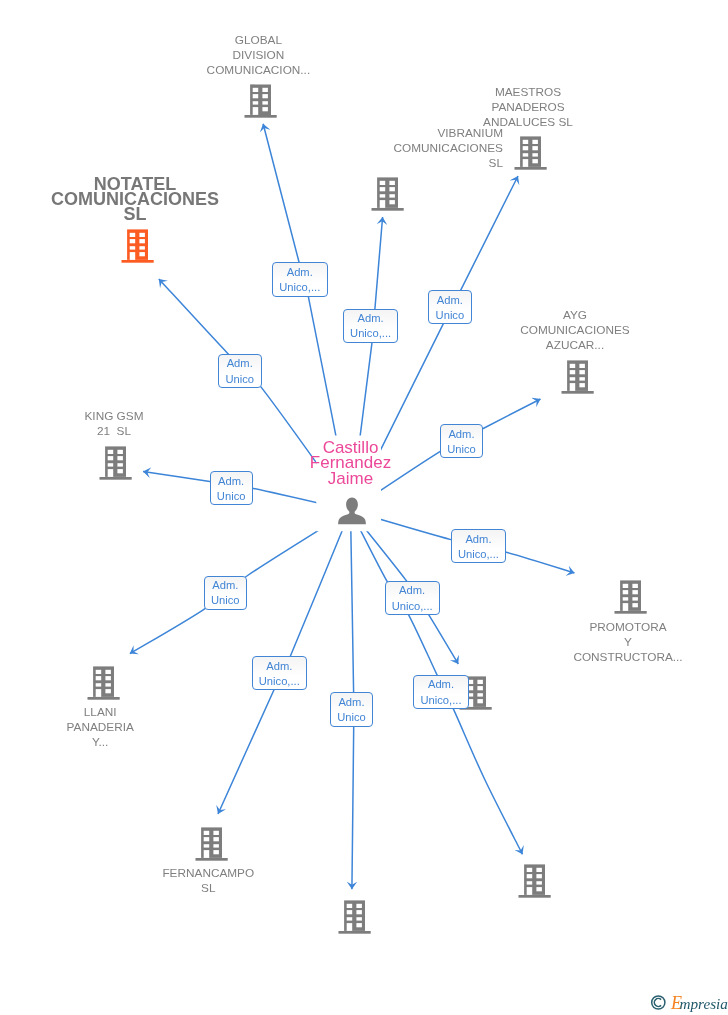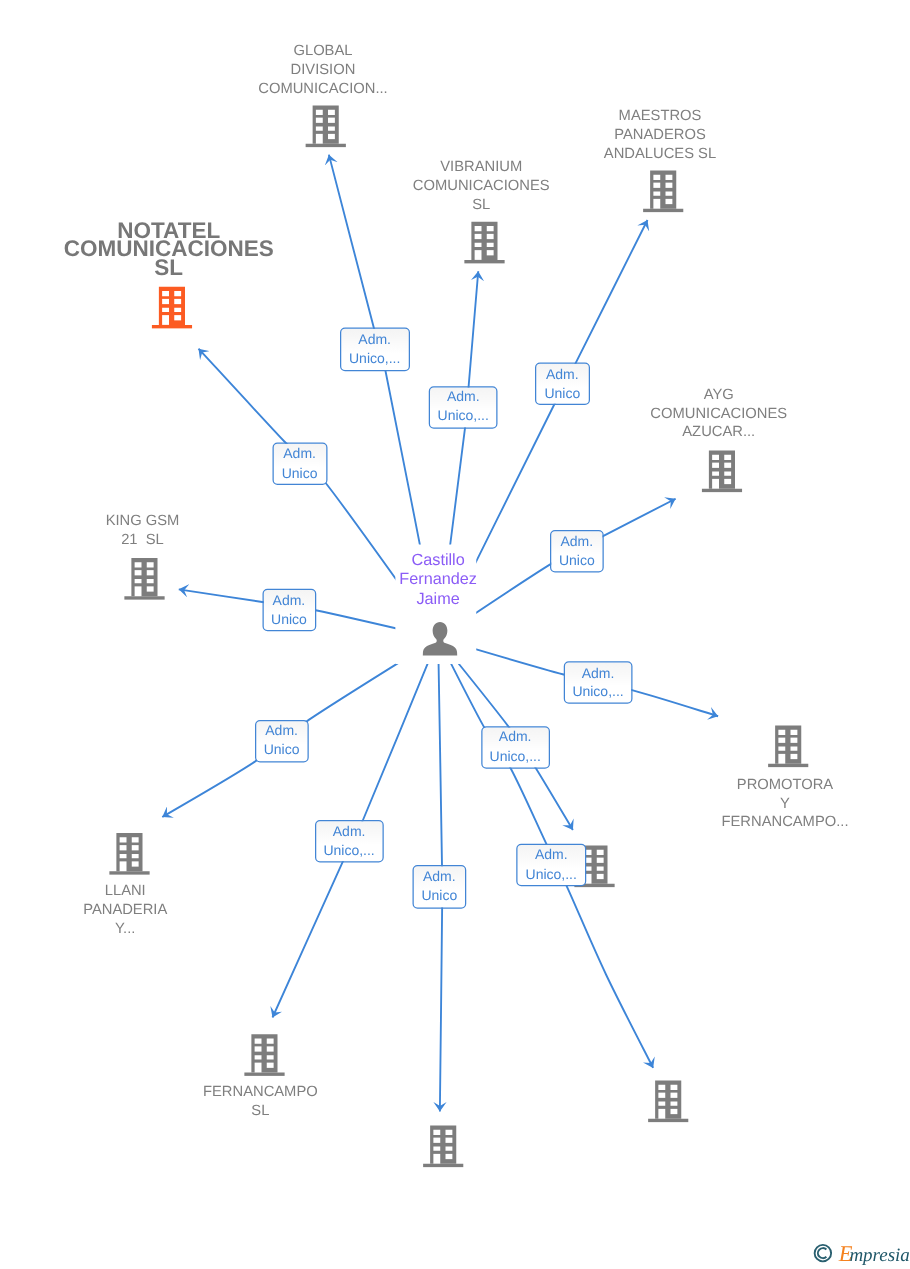--- a/index.html
+++ b/index.html
@@ -3,21 +3,21 @@
 <meta charset="utf-8">
 <style>
   html,body{margin:0;padding:0;background:#ffffff;}
   body{width:728px;height:1015px;position:relative;overflow:hidden;
        font-family:"Liberation Sans",sans-serif;}
   #stage{position:absolute;left:0;top:0;width:728px;height:1015px;background:#fff;}
   svg#edges{position:absolute;left:0;top:0;width:728px;height:1015px;}
   .nlabel{position:absolute;text-align:center;color:#7f7f7f;font-size:11.8px;
           line-height:15px;white-space:pre-line;}
   .nlabel.focus{font-weight:bold;color:#777777;font-size:18px;line-height:15px;}
-  .nlabel.center{color:#8b5cf6;font-size:13px;line-height:15.5px;font-weight:normal;}
+  .nlabel.center{color:#ec4899;font-size:17px;line-height:15.5px;font-weight:normal;}
   .ico{position:absolute;}
   .ebox{position:absolute;border:1.45px solid #4285d5;border-radius:4px;
         background:linear-gradient(#f4f4f4,#ffffff 60%);color:#4285d5;
         font-size:11.2px;line-height:15.3px;text-align:center;
         box-sizing:border-box;white-space:pre-line;padding-top:1.5px;}
   #brand{position:absolute;left:648px;top:993px;}
 </style>
 </head>
 <body>
 
@@ -47,34 +47,34 @@
         <path d="M350.5,510.5 C356.55,522.23 377.12,563.52 386.8,580.9 C396.48,598.28 400.23,599.13 408.6,614.8 C416.97,630.47 429.47,659.05 437,674.9 C444.53,690.75 445.80,692.38 453.8,709.9 C461.80,727.42 473.55,755.93 485,780 C496.45,804.07 516.25,841.92 522.5,854.3" marker-end="url(#ah)"></path>
       </g>
   </svg>
 
   <div class="nlabel focus" style="left:35.0px;top:176.8px;width:200px;">NOTATEL
 COMUNICACIONES
 SL</div>
   <div class="nlabel" style="left:158.4px;top:32.9px;width:200px;">GLOBAL
 DIVISION
 COMUNICACION...</div>
-  <div class="nlabel" style="left:285px;top:125.8px;width:200px;">VIBRANIUM
+  <div class="nlabel" style="left:303px;top:125.8px;width:200px;text-align:right;">VIBRANIUM
 COMUNICACIONES
 SL</div>
   <div class="nlabel" style="left:428.0px;top:84.6px;width:200px;">MAESTROS
 PANADEROS
 ANDALUCES SL</div>
   <div class="nlabel" style="left:475.0px;top:308.0px;width:200px;">AYG
 COMUNICACIONES
 AZUCAR...</div>
   <div class="nlabel" style="left:14.0px;top:409.2px;width:200px;">KING GSM
 21&nbsp; SL</div>
   <div class="nlabel" style="left:528.0px;top:619.8px;width:200px;">PROMOTORA
 Y
-FERNANCAMPO...</div>
+CONSTRUCTORA...</div>
   <div class="nlabel" style="left:0.2px;top:705.2px;width:200px;">LLANI
 PANADERIA
 Y...</div>
   <div class="nlabel" style="left:108.3px;top:865.5px;width:200px;">FERNANCAMPO
 SL</div>
   <div class="nlabel center" style="left:260.5px;top:439.5px;width:180px;">Castillo
 Fernandez
 Jaime</div>
 
   <div id="icons">

